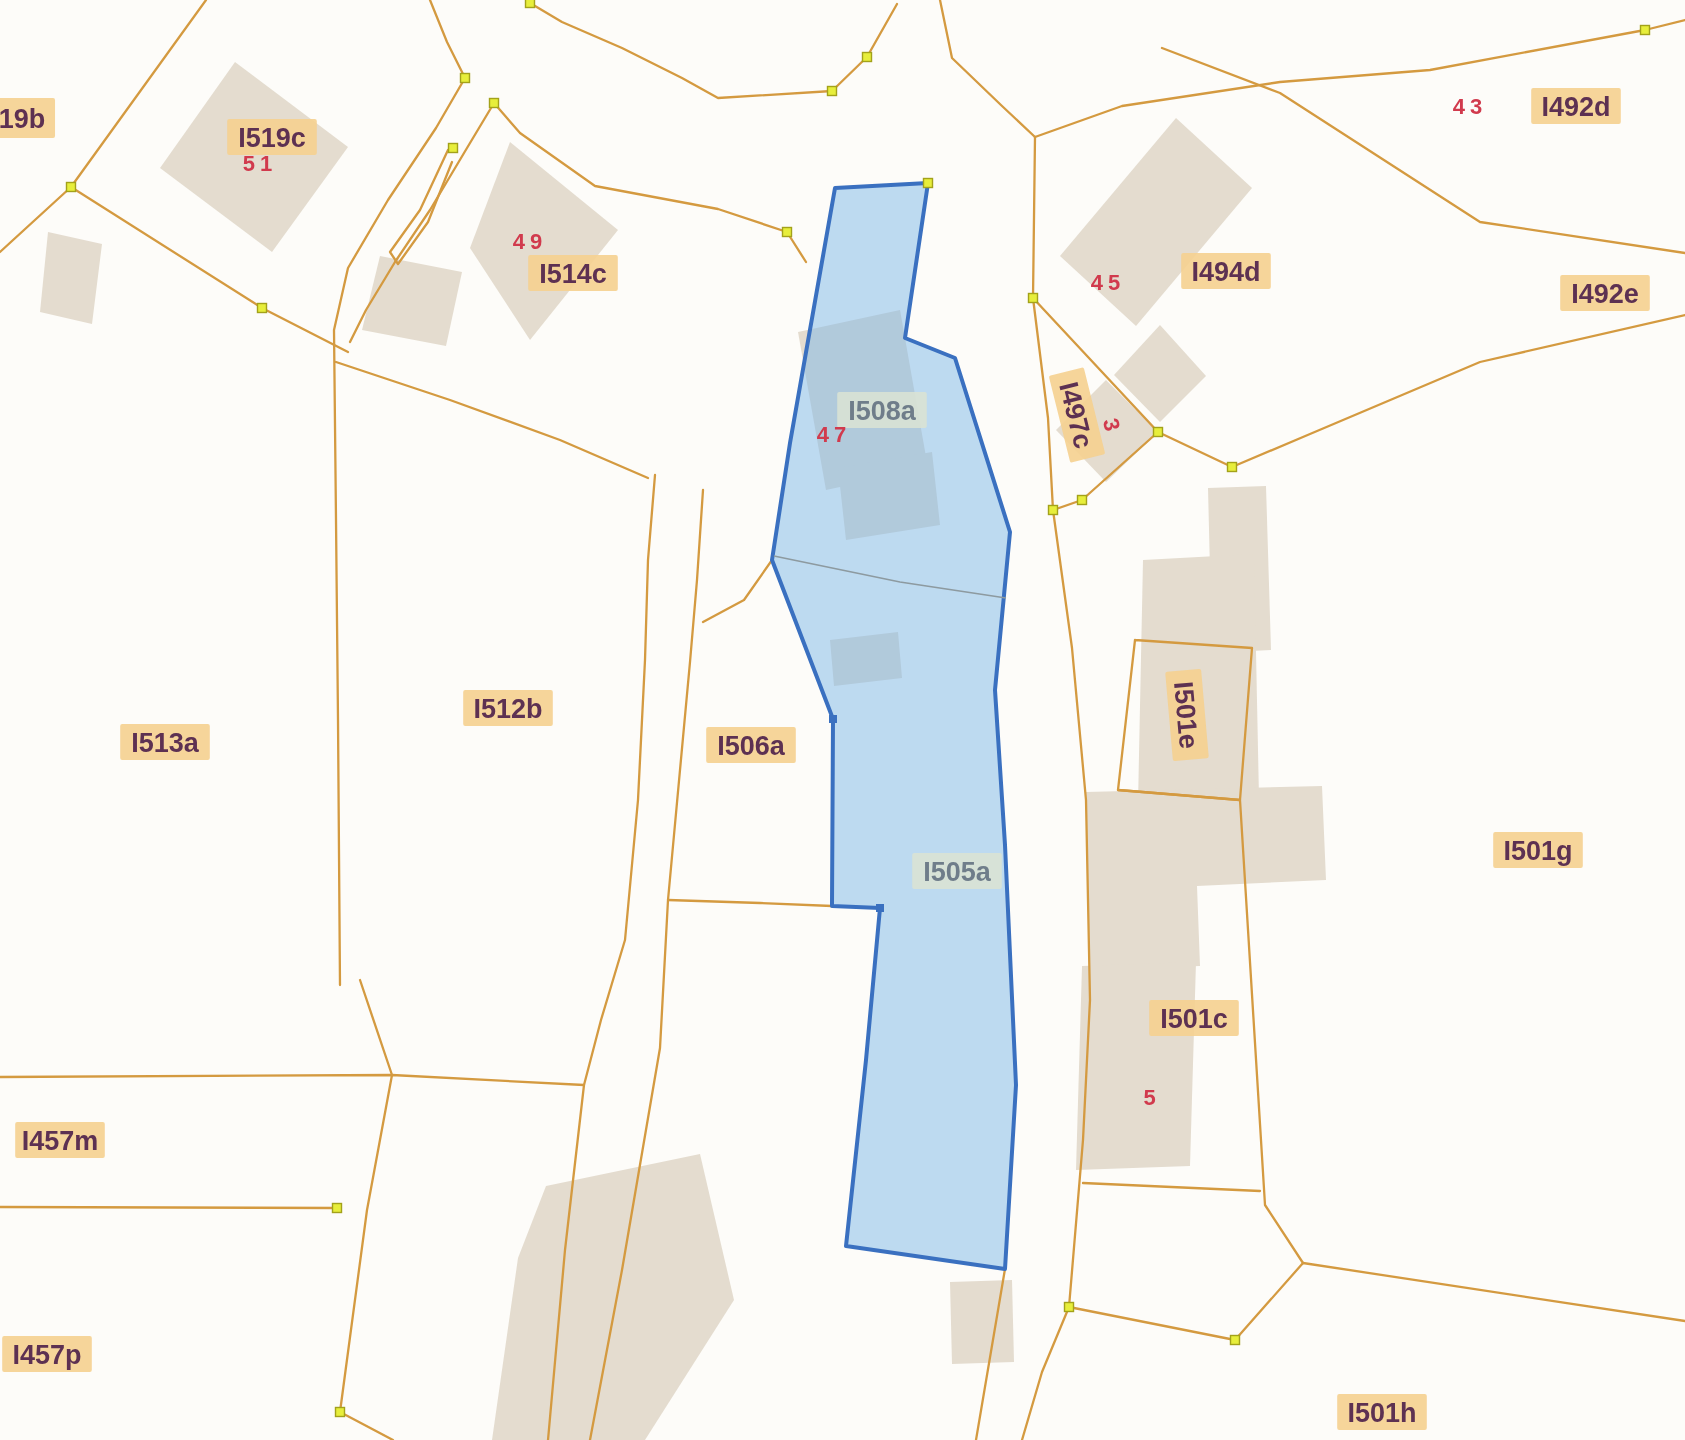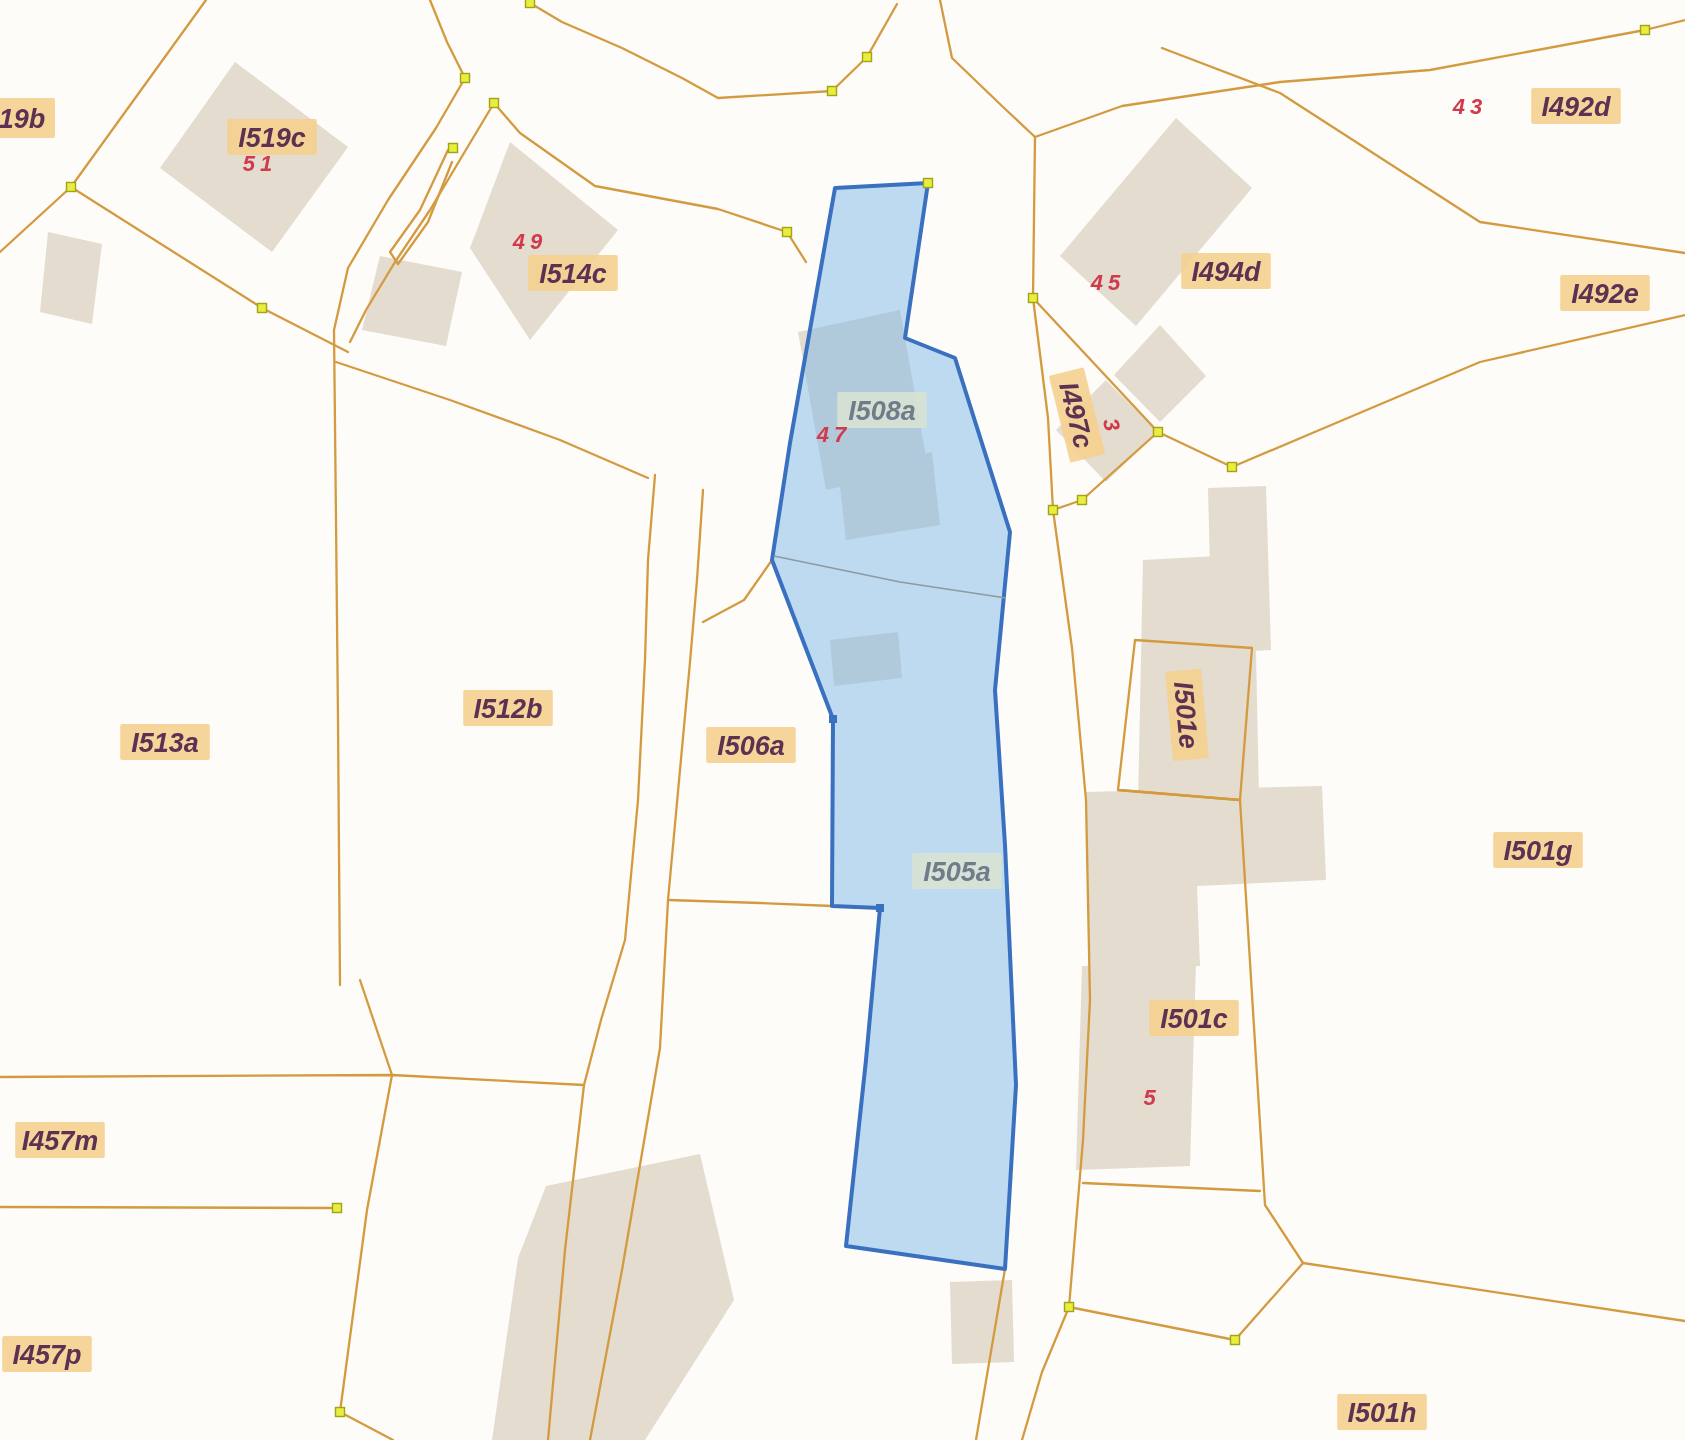--- a/index.html
+++ b/index.html
@@ -1,16 +1,16 @@
 <!DOCTYPE html>
 <html><head>
 <meta charset="utf-8">
 <style>
   html,body{margin:0;padding:0;background:#fdfcf9;}
-  .map-wrap{position:relative;width:1685px;height:1440px;overflow:hidden;background:#fdfcf9;font-style:italic;}
+  .map-wrap{position:relative;width:1685px;height:1440px;overflow:hidden;background:#fdfcf9;}
   svg text{font-family:"Liberation Sans","DejaVu Sans",sans-serif;font-weight:bold;}
   .parcel-label-text{font-size:27px;}
   .house-number-text{font-size:22px;letter-spacing:5px;}
 </style>
 </head>
 <body>
 
 <div class="map-wrap">
   <svg id="map-svg" width="1685" height="1440" viewBox="0 0 1685 1440" xmlns="http://www.w3.org/2000/svg">
     <rect id="map-bg" x="0" y="0" width="1685" height="1440" fill="#fdfcf9"></rect>

